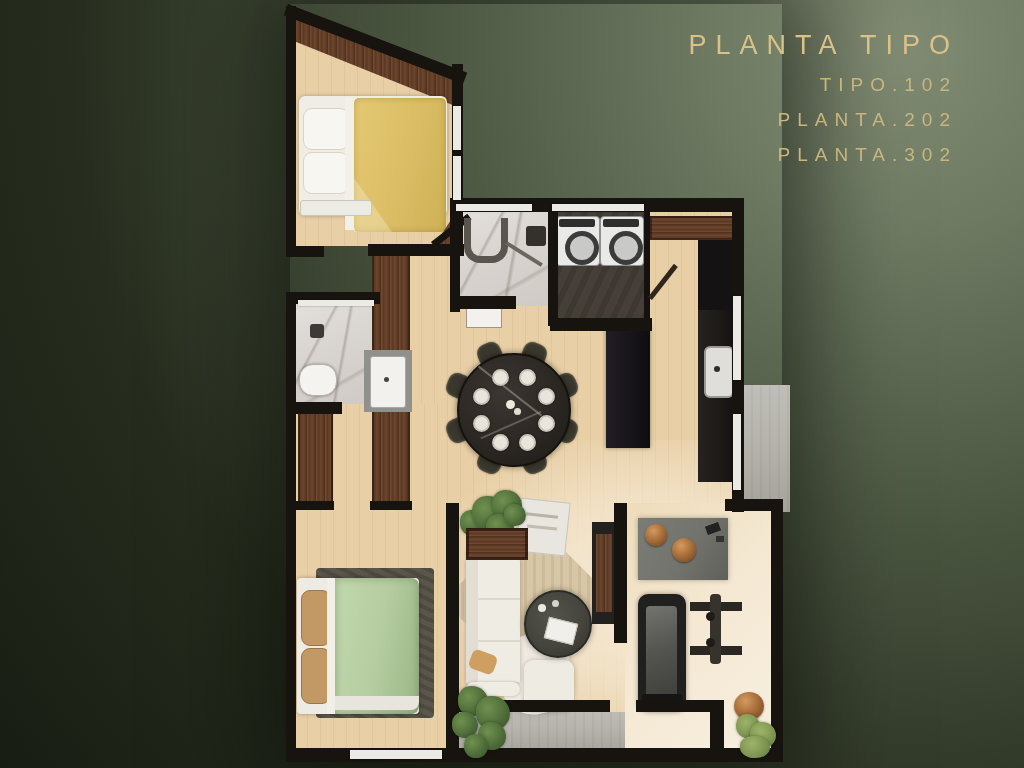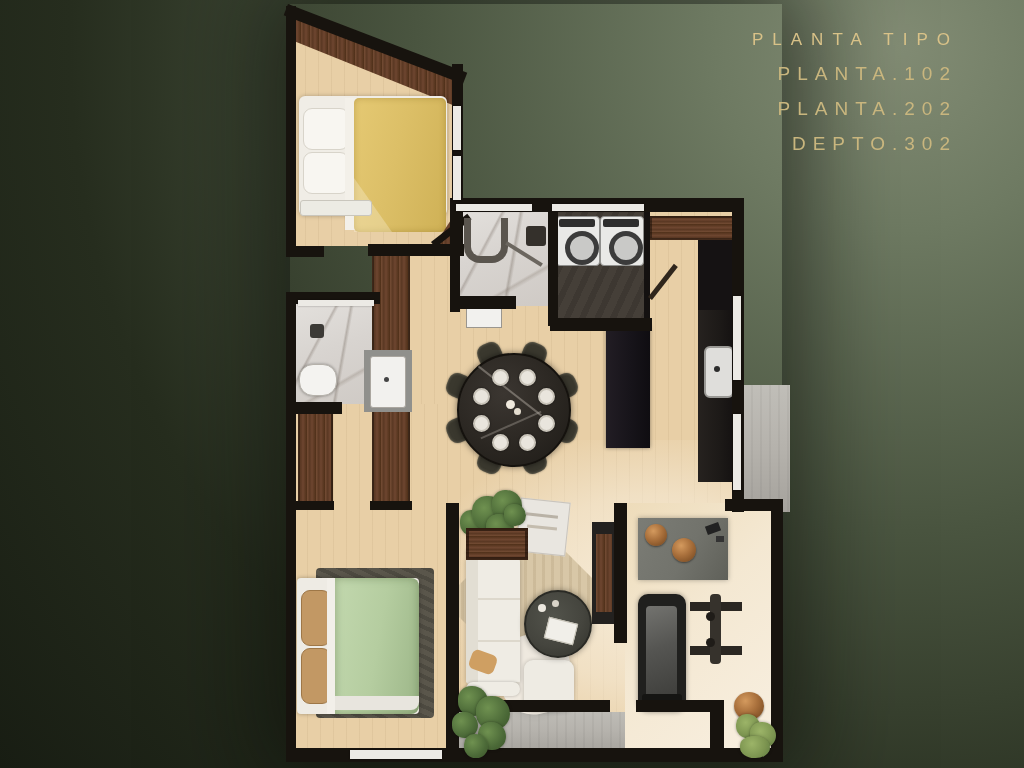--- a/index.html
+++ b/index.html
@@ -36,21 +36,21 @@
   .concrete{background:
     repeating-linear-gradient(90deg, rgba(0,0,0,.04) 0 2px, transparent 2px 9px),
     linear-gradient(180deg,#c0beb8 0%,var(--concrete) 50%,#a5a29c 100%);}
   .glass{background:var(--glass-white);box-shadow:0 0 2px rgba(0,0,0,.4);}
   .circle{border-radius:50%;}
   .chair{background:var(--chair-dark);border-radius:38%;box-shadow:inset 0 0 3px rgba(230,220,190,.35), 0 0 2px rgba(0,0,0,.5);}
   .plate{background:#e9e5dd;border:2px solid #c9c4b9;border-radius:50%;box-shadow:0 0 2px rgba(0,0,0,.6);}
   .leaf{background:radial-gradient(circle at 35% 35%, #6f9150 0%, #4c6a38 60%, #3a5329 100%);border-radius:45% 55% 50% 50%;box-shadow:0 0 3px rgba(0,0,0,.35);}
   .bronze{background:radial-gradient(circle at 38% 32%, #d49a5e 0%, var(--bronze) 45%, #6e421c 100%);border-radius:50%;box-shadow:0 1px 2px rgba(0,0,0,.45);}
   .titleblock{right:74px;top:30px;text-align:right;color:var(--gold);}
-  .titleblock h1{margin:0 -9px 0 0;font-size:17px;font-weight:400;letter-spacing:9px;color:var(--gold);}
+  .titleblock h1{margin:0 -9px 0 0;font-size:27px;font-weight:400;letter-spacing:9px;color:var(--gold);}
   .titleblock .unit{margin:13px -7px 0 0;font-size:19px;font-weight:400;letter-spacing:7px;color:var(--gold-soft);}
 </style>
 </head>
 <body>
 
 <div class="a" style="left:290px;top:4px;width:492px;height:756px;box-shadow:0 0 90px 25px rgba(8,10,6,.55);"></div>
 
 <div class="a concrete" style="left:742px;top:385px;width:48px;height:127px;"></div>
 <div class="a concrete" style="left:448px;top:708px;width:274px;height:46px;"></div>
 
@@ -221,16 +221,16 @@
 <div class="a leaf" style="left:476px;top:696px;width:34px;height:34px;"></div>
 <div class="a leaf" style="left:452px;top:712px;width:26px;height:26px;"></div>
 <div class="a leaf" style="left:478px;top:722px;width:28px;height:28px;"></div>
 <div class="a leaf" style="left:464px;top:734px;width:24px;height:24px;"></div>
 <div class="a leaf" style="left:736px;top:714px;width:24px;height:24px;background:radial-gradient(circle at 40% 35%, #9cb468 0%, #7c9450 60%, #5d7a40 100%);"></div>
 <div class="a leaf" style="left:750px;top:722px;width:26px;height:26px;background:radial-gradient(circle at 40% 35%, #9cb468 0%, #7c9450 60%, #5d7a40 100%);"></div>
 <div class="a leaf" style="left:740px;top:736px;width:30px;height:22px;background:radial-gradient(circle at 40% 35%, #9cb468 0%, #7c9450 60%, #5d7a40 100%);"></div>
 
 <div class="a titleblock">
   <h1>PLANTA TIPO</h1>
-  <div class="unit">PLANTA.102</div>
+  <div class="unit">TIPO.102</div>
   <div class="unit">PLANTA.202</div>
-  <div class="unit">DEPTO.302</div>
+  <div class="unit">PLANTA.302</div>
 </div>
 
 </body></html>

